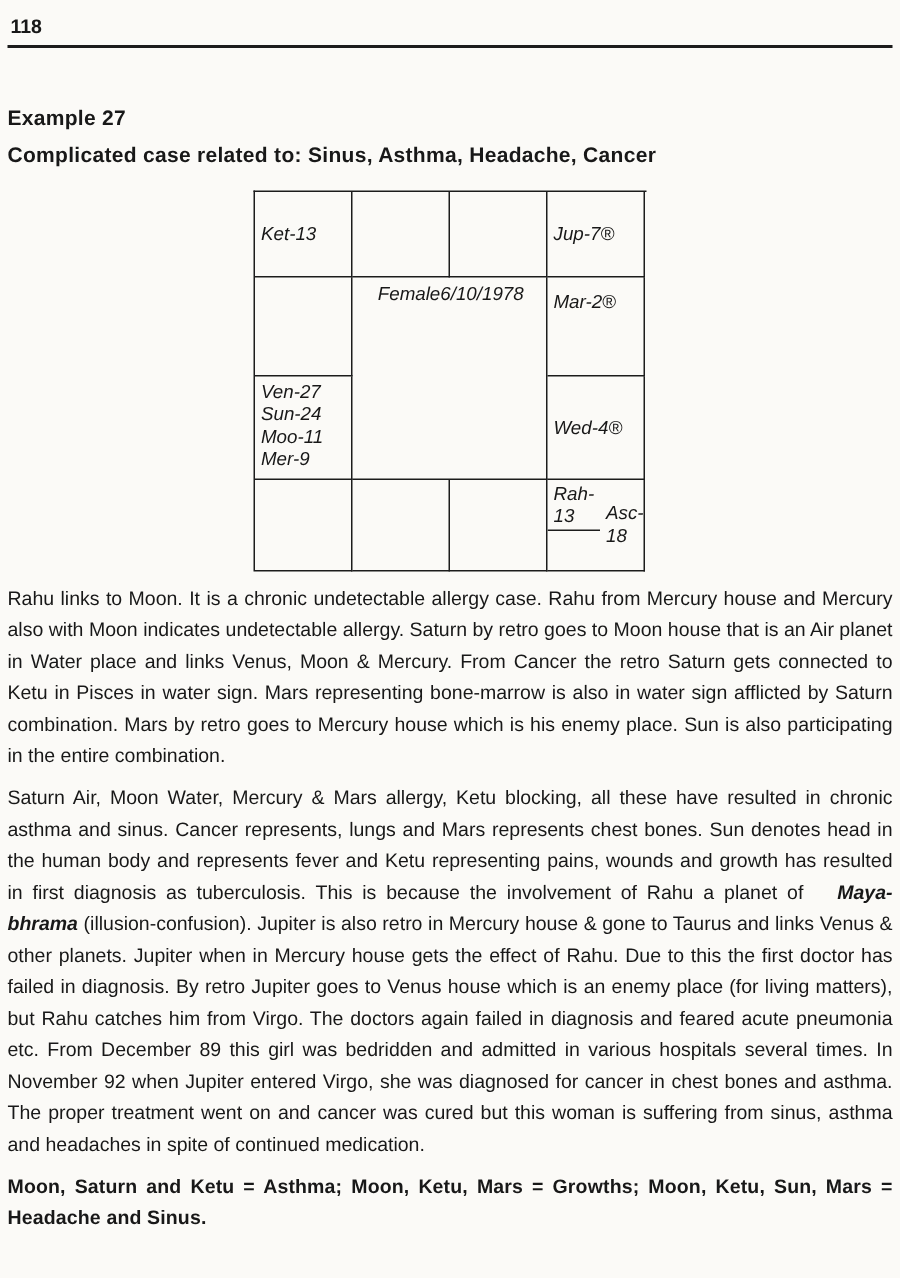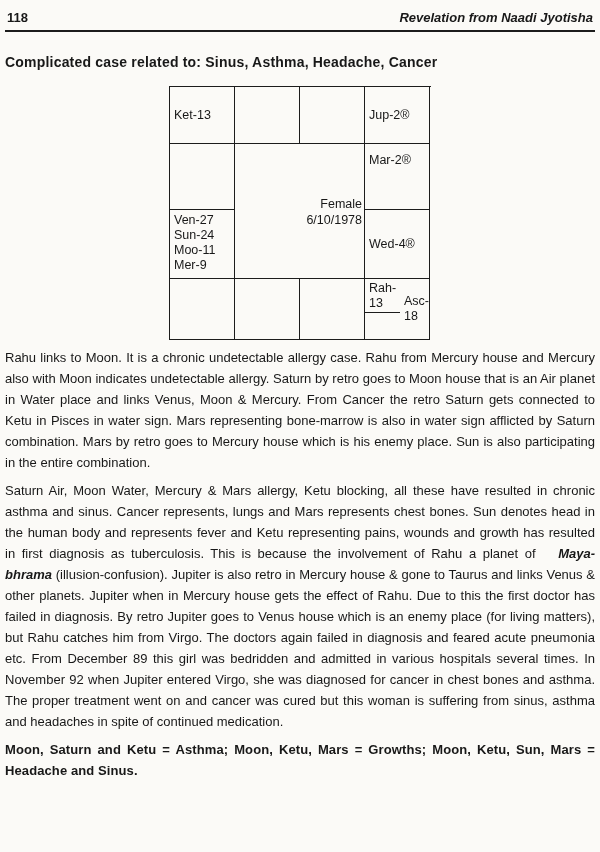--- a/index.html
+++ b/index.html
@@ -29,21 +29,21 @@
   .hdr .book-title { font-style: italic; }
 
   
   .example-title {
     margin-top: 36px;
     font-size: 14px;
     font-weight: bold;
     letter-spacing: 0.2px;
   }
   .case-line {
-    margin-top: 20px;
+    margin-top: 4px;
     font-size: 14px;
     font-weight: bold;
     letter-spacing: 0.2px;
   }
 
   
   .chart {
     width: 262px;
     margin: 13px auto 0 auto;
     border-left: 1.5px solid #1c1c1c;
@@ -53,33 +53,34 @@
     grid-template-rows: 57px 66px 69px 61px;
     font-size: 12.5px;
     line-height: 15px;
     background: transparent;
   }
   .cell {
     border-right: 1.5px solid #1c1c1c;
     border-bottom: 1.5px solid #1c1c1c;
     padding: 3px 2px 2px 4px;
     overflow: hidden;
+    font-style: italic;
   }
   .vcenter { display: flex; align-items: center; }
   .topish { padding-top: 9px; }
   .a11{grid-area:1/1;} .a12{grid-area:1/2;} .a13{grid-area:1/3;} .a14{grid-area:1/4;}
   .a21{grid-area:2/1;} .a24{grid-area:2/4;}
   .actr{grid-area:2/2/4/4;}
   .a31{grid-area:3/1;} .a34{grid-area:3/4;}
   .a41{grid-area:4/1;} .a42{grid-area:4/2;} .a43{grid-area:4/3;} .a44{grid-area:4/4;}
   .center-cell {
     display: flex;
-    flex-direction: column;
+    flex-direction: row;
     justify-content: center;
-    align-items: flex-end;
+    align-items: flex-start;
     text-align: center;
     line-height: 16px;
   }
   .planet-stack div { line-height: 15px; }
   .split { padding: 0; display: flex; }
   .split .sub-top {
     height: 34px;
     border-bottom: 1.5px solid #1c1c1c;
     display: flex; align-items: center;
     padding-left: 4px;
@@ -100,34 +101,34 @@
   .term { font-weight: bold; font-style: italic; margin-left: 16px; }
   .conclusion { font-weight: bold; letter-spacing: 0.1px; }
 </style>
 </head>
 <body>
 
 <div class="page">
 
   <div class="hdr">
     <span>118</span>
-    <span class="book-title">Revelation from Naadi Jyotisha</span>
   </div>
 
+  <div class="example-title">Example 27</div>
 
   <div class="case-line"><span>Complicated case related to:</span><span> Sinus, Asthma, Headache, Cancer</span></div>
 
   <div class="chart">
     <div class="cell a11 vcenter">
       <span>Ket-13</span>
     </div>
     <div class="cell a12"></div>
     <div class="cell a13"></div>
     <div class="cell a14 vcenter">
-      <span>Jup-2®</span>
+      <span>Jup-7®</span>
     </div>
 
     <div class="cell a21"></div>
     <div class="cell actr center-cell">
       <div>Female</div>
       <div>6/10/1978</div>
     </div>
     <div class="cell a24 topish">
       <span>Mar-2®</span>
     </div>

